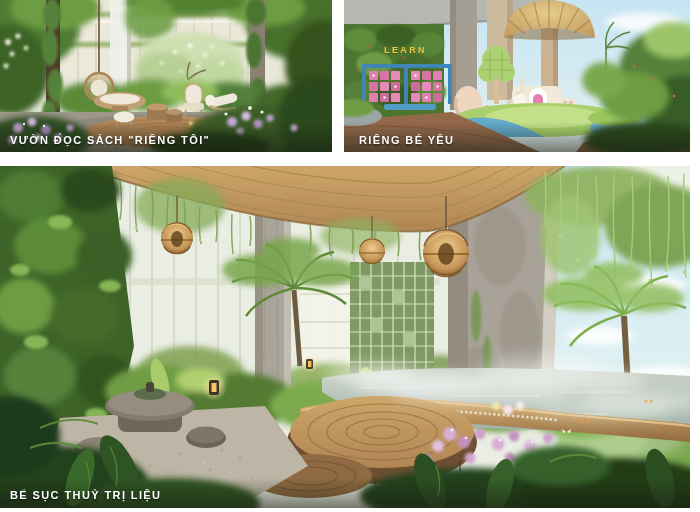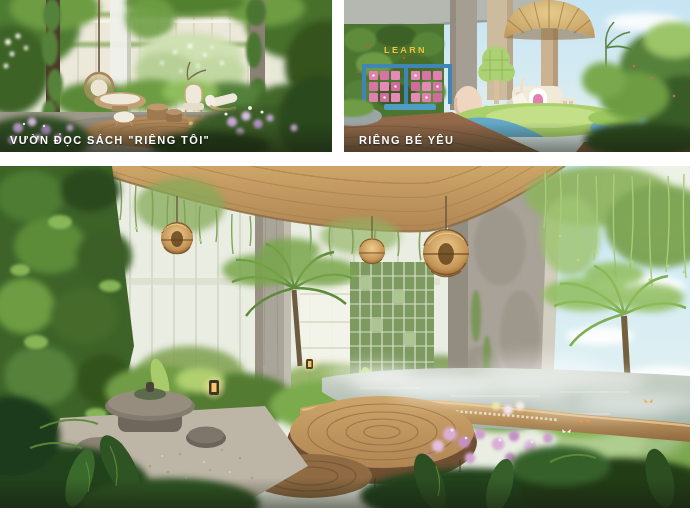--- a/index.html
+++ b/index.html
@@ -915,15 +915,16 @@
         </g>
       </g>
 
       <g fill="#ffffff" filter="url(#pb3)">
         <ellipse cx="480" cy="228" rx="90" ry="12" opacity=".35"></ellipse>
         <ellipse cx="600" cy="244" rx="70" ry="10" opacity=".3"></ellipse>
         <ellipse cx="540" cy="200" rx="60" ry="14" opacity=".25"></ellipse>
       </g>
     </svg>
     <div class="caption-strip"></div>
+    <figcaption class="caption">BỂ SỤC THUỶ TRỊ LIỆU</figcaption>
   </figure>
 
 </div>
 
 </body></html>

